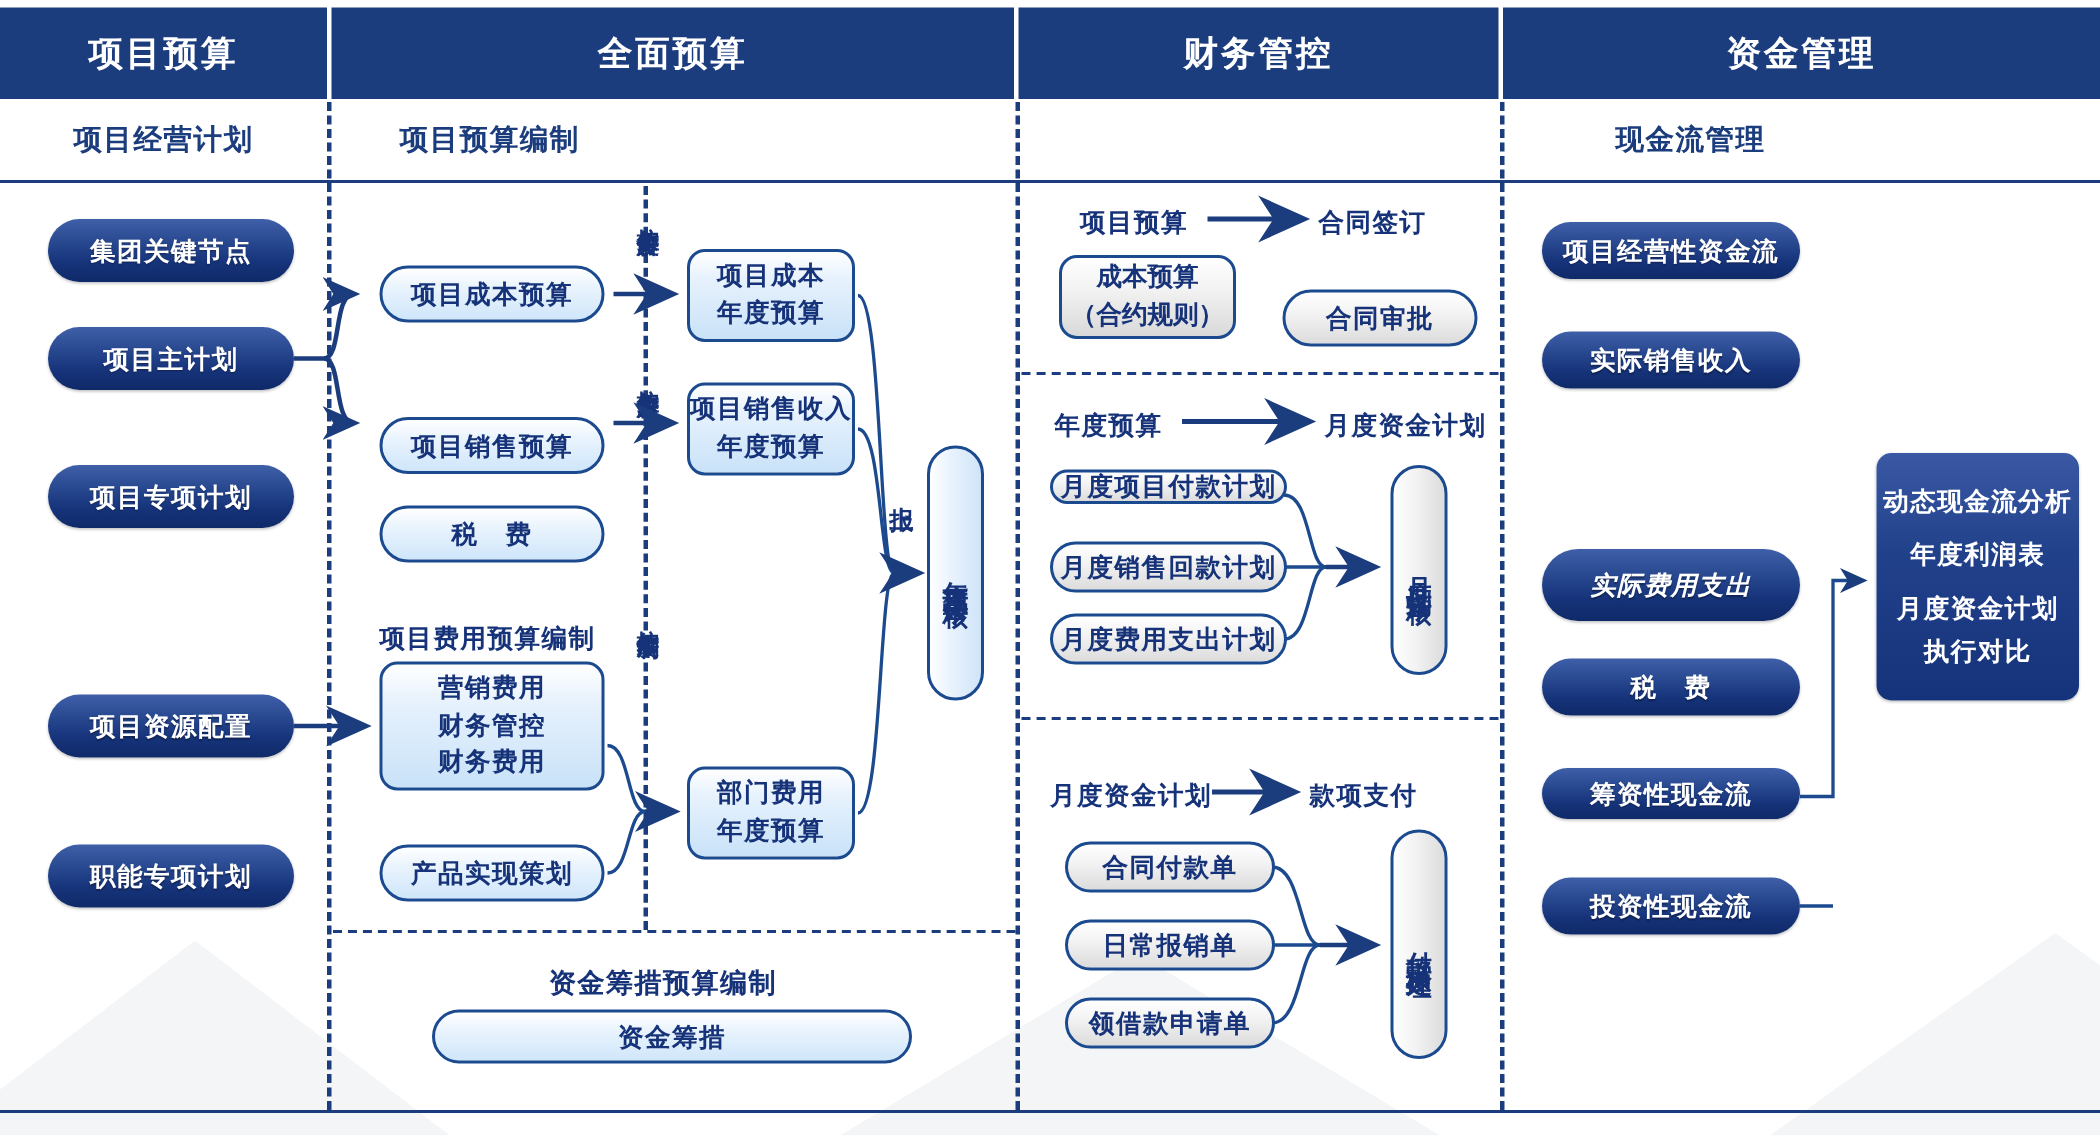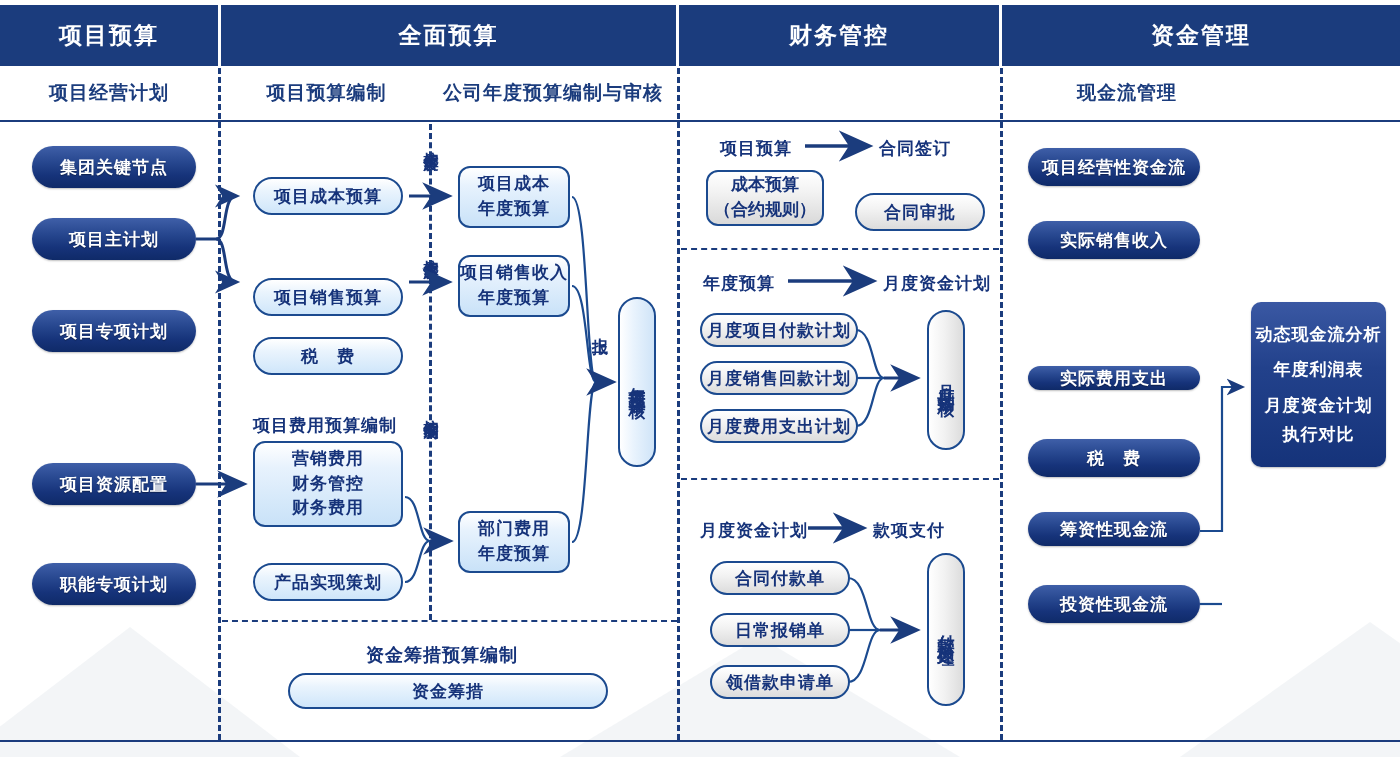--- a/index.html
+++ b/index.html
@@ -189,23 +189,20 @@
     </div>
   </div>
 
   <div class="sub-row">
     <div class="sub-label" style="left:0px;width:218px;">
       <span>项目经营计划</span>
     </div>
     <div class="sub-label" style="left:224px;width:205px;">
       <span>项目预算编制</span>
     </div>
-    <div class="sub-label" style="left:429px;width:248px;">
-      <span>公司年度预算编制与审核</span>
-    </div>
     <div class="sub-label" style="left:1002px;width:250px;justify-content:center;">
       <span>现金流管理</span>
     </div>
   </div>
 
   <div class="hrule" style="top:120px;"></div>
   <div class="hrule" style="top:740px;"></div>
 
   <div class="vdash" style="left:218px; top:68px;  height:672px;"></div>
   <div class="vdash" style="left:429px; top:124px; height:496px;"></div>
@@ -299,21 +296,21 @@
   <div class="pill-grey" style="left:855px;top:193px;width:130px;height:38px;">
     <span>合同审批</span>
   </div>
 
   <div class="tlabel" style="left:703px;top:272px;">
     <span>年度预算</span>
   </div>
   <div class="tlabel" style="left:883px;top:272px;">
     <span>月度资金计划</span>
   </div>
-  <div class="pill-grey" style="left:700px;top:313px;width:158px;height:34px;">
+  <div class="pill-grey" style="left:700px;top:313px;width:158px;height:23px;">
     <span>月度项目付款计划</span>
   </div>
   <div class="pill-grey" style="left:700px;top:361px;width:158px;height:34px;">
     <span>月度销售回款计划</span>
   </div>
   <div class="pill-grey" style="left:700px;top:409px;width:158px;height:34px;">
     <span>月度费用支出计划</span>
   </div>
   <div class="vpill-grey" style="left:927px;top:310px;width:38px;height:140px;">
     <span>月度计划审核</span>
@@ -337,21 +334,21 @@
   <div class="vpill-grey" style="left:927px;top:553px;width:38px;height:153px;">
     <span>付款审核处理</span>
   </div>
 
   <div class="pill-dark" style="left:1028px;top:148px;width:172px;height:38px;">
     <span>项目经营性资金流</span>
   </div>
   <div class="pill-dark" style="left:1028px;top:221px;width:172px;height:38px;">
     <span>实际销售收入</span>
   </div>
-  <div class="pill-dark" style="left:1028px;top:366px;width:172px;height:24px;">
+  <div class="pill-dark" style="left:1028px;top:366px;width:172px;height:48px;font-style:italic;">
     <span>实际费用支出</span>
   </div>
   <div class="pill-dark" style="left:1028px;top:439px;width:172px;height:38px;">
     <span>税　费</span>
   </div>
   <div class="pill-dark" style="left:1028px;top:512px;width:172px;height:34px;">
     <span>筹资性现金流</span>
   </div>
   <div class="pill-dark" style="left:1028px;top:585px;width:172px;height:38px;">
     <span>投资性现金流</span>

